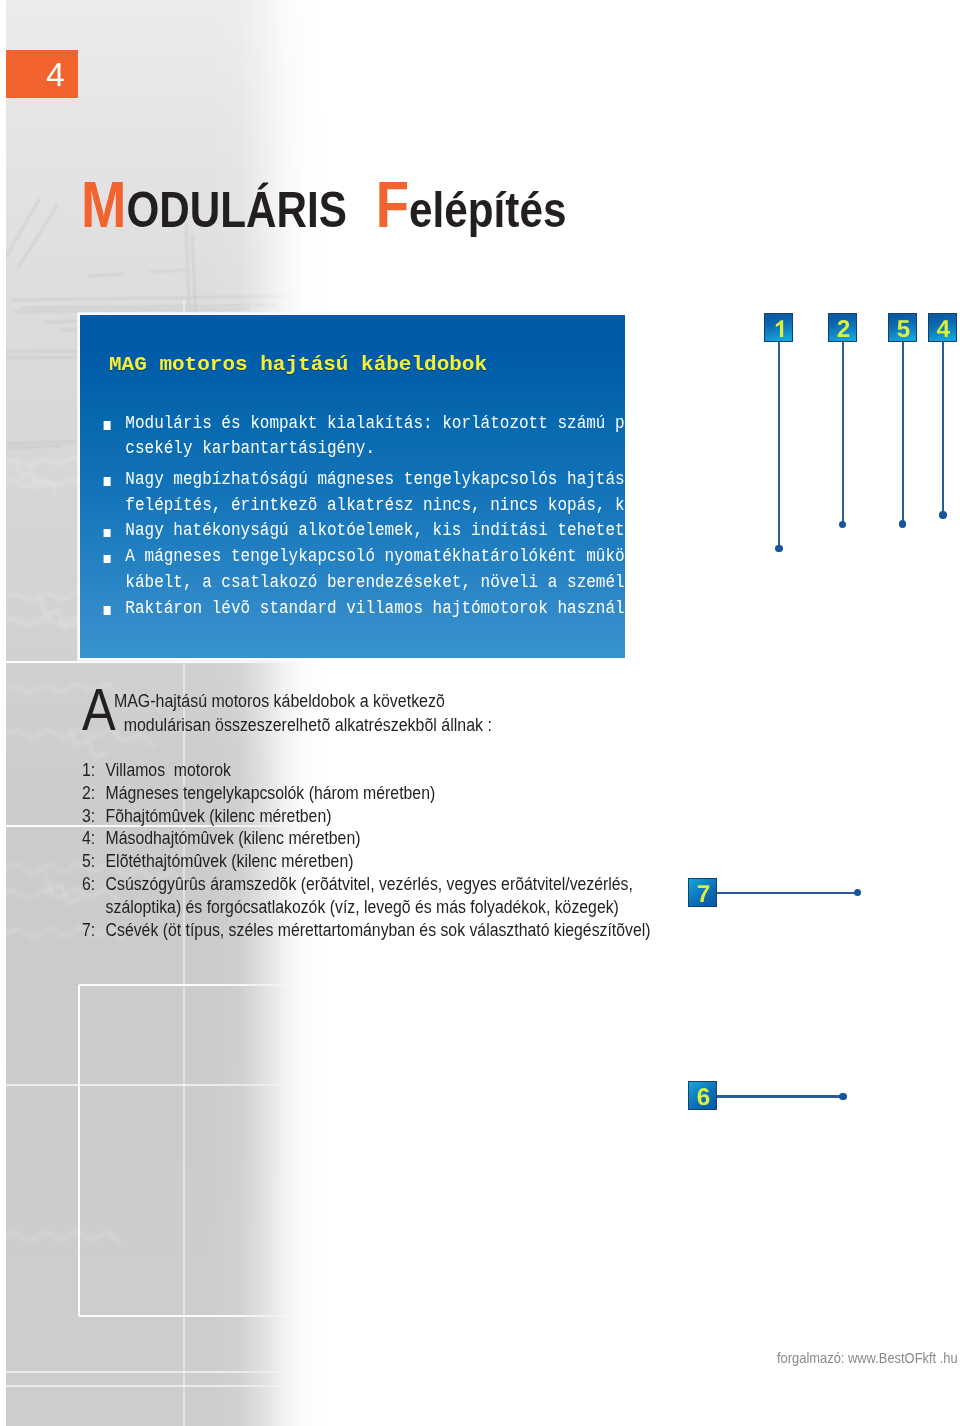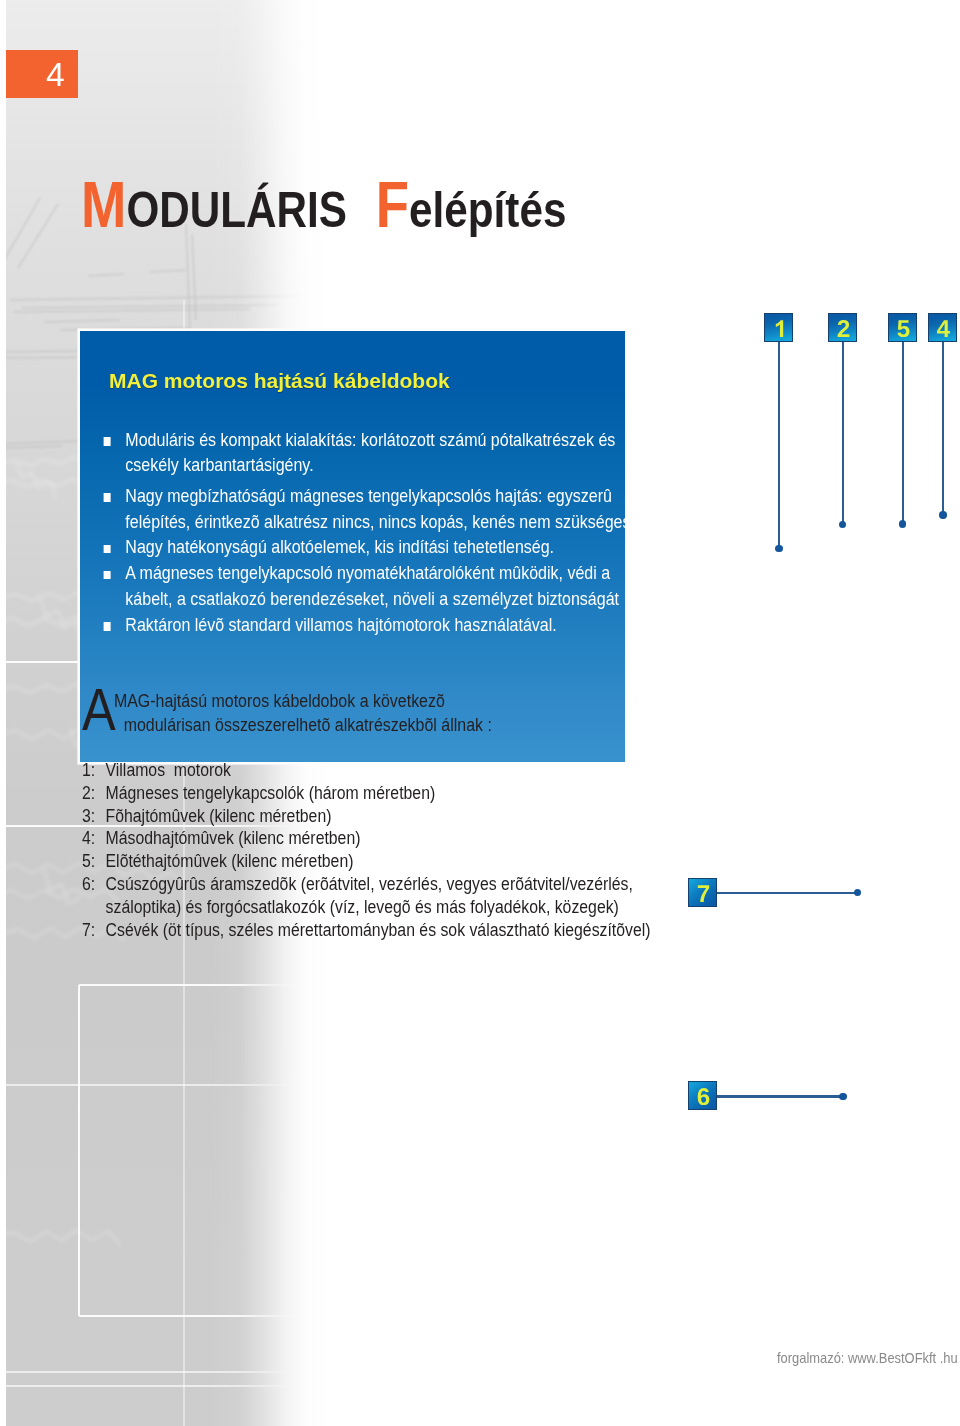--- a/index.html
+++ b/index.html
@@ -22,23 +22,23 @@
   .pagenum span{position:absolute;left:40px;top:8px;color:#fff;font-size:33.5px;font-weight:400;line-height:1;}
 
   
   .title{position:absolute;left:81px;top:168px;white-space:nowrap;font-weight:700;color:#231f20;
          transform:scaleX(0.845);transform-origin:left top;}
   .title .cap,.title .capF{font-size:64.5px;color:#F2632F;}
   .title .rest,.title .restF{font-size:50px;color:#231f20;}
   .title .gap{display:inline-block;width:34px;}
 
   
-  .panel{position:absolute;left:79.5px;top:331px;width:545.5px;height:431px;
+  .panel{position:absolute;left:79.5px;top:315px;width:545.5px;height:343px;
          background:linear-gradient(to bottom,#005ba8 0%,#005ba8 12%,#0668ae 30%,#1272b8 49%,#2280c1 70%,#3189c8 85%,#3893cd 100%);
-         box-shadow:0 0 0 2.6px #fdfdfd;}
+         box-shadow:0 0 0 2.6px #fdfdfd;font-family:Liberation Mono, monospace;}
   .panel-head{position:absolute;left:29.5px;top:38px;color:#f2f03a;font-size:21px;font-weight:700;white-space:nowrap;
               text-shadow:0 1px 0 rgba(0,0,0,.30);}
   .blist{position:absolute;left:21px;top:95.5px;width:640px;
          transform:scaleX(0.87);transform-origin:left top;}
   .bli{position:relative;padding-left:28px;color:#fff;font-size:18.4px;line-height:25.8px;}
   .bli.gap-after{margin-bottom:4.7px;}
   .bli .ln{display:block;white-space:nowrap;}
   .bli .sq{position:absolute;left:3.4px;top:10.6px;width:6.9px;height:8.5px;background:#fff;transform:scaleX(1.1494);transform-origin:left top;}
 
   

